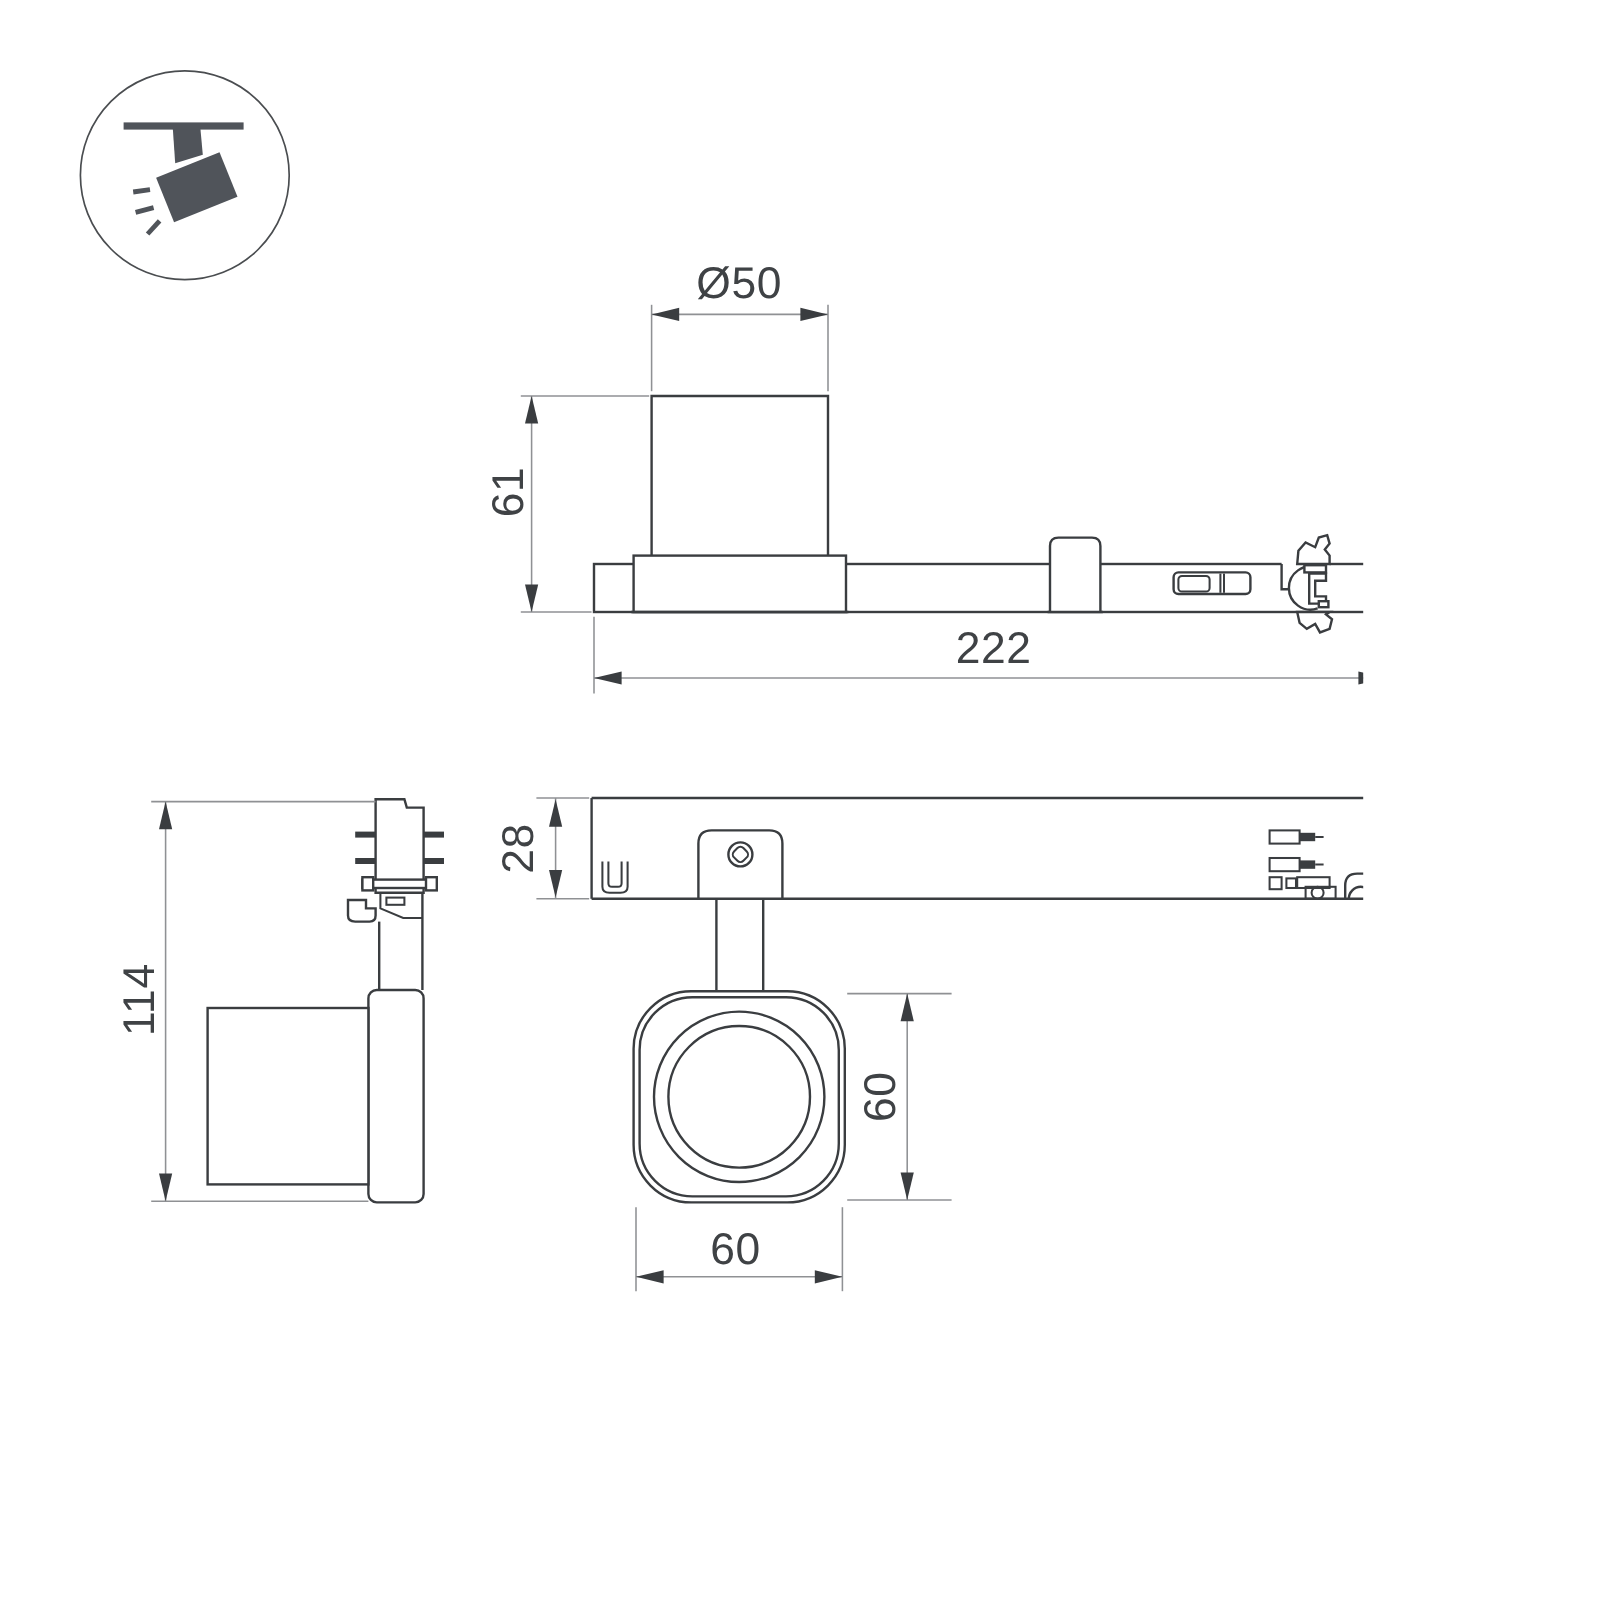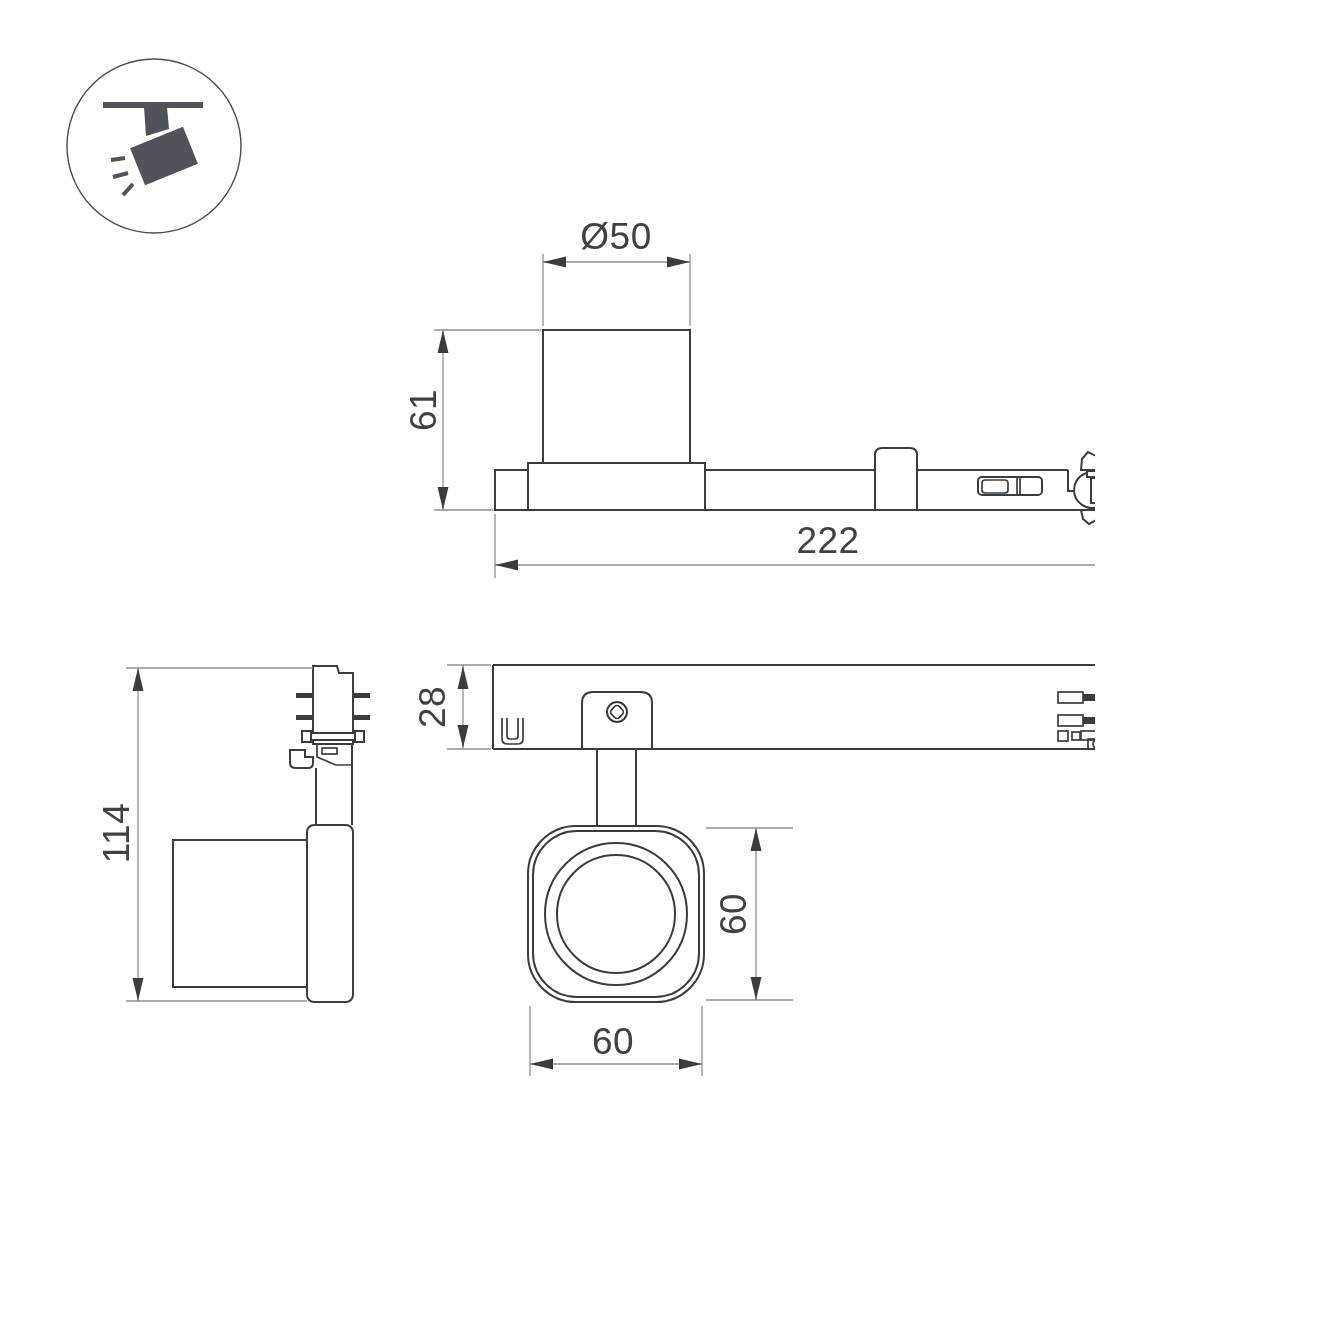--- a/index.html
+++ b/index.html
@@ -1,17 +1,17 @@
 <!DOCTYPE html>
 <html><head>
 <meta charset="utf-8">
 <style>
   html,body{margin:0;padding:0;background:#ffffff;}
   #stage{position:relative;width:1095px;height:1331px;background:#ffffff;overflow:hidden;
-         font-family:"Liberation Sans", sans-serif;}
+         font-family:"Liberation Sans", sans-serif;padding-left:41px;}
   #stage svg{position:absolute;left:0;top:0;}
   
   .ol{fill:#ffffff;stroke:#3a3d40;stroke-width:2;}
   .ln{fill:none;stroke:#3a3d40;stroke-width:2;}
   .th{fill:none;stroke:#3a3d40;stroke-width:1.7;}
   .dk{fill:#3a3d40;stroke:none;}
   .dim{fill:none;stroke:#8f9194;stroke-width:1.3;}
   .ar{fill:#3a3d40;stroke:none;}
   .ic{fill:#50545.7;} 
   .ic{fill:#50545a;}

